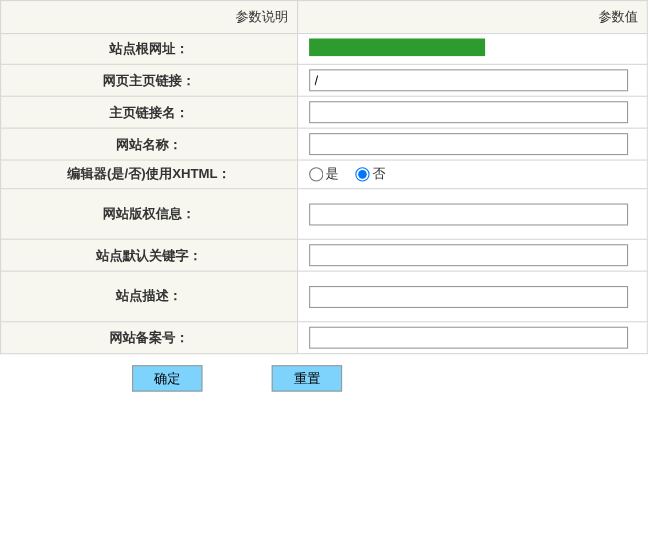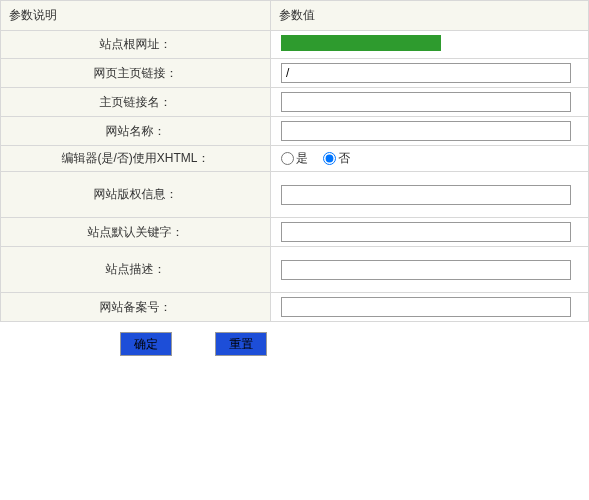--- a/index.html
+++ b/index.html
@@ -1,28 +1,28 @@
 <!DOCTYPE html>
 <html><head>
   <meta charset="utf-8">
   <style>
     * { box-sizing: border-box; margin: 0; padding: 0; }
     body { font-family: "SimSun", Arial, sans-serif; font-size: 12px; color: #333; background: #fff; width: 589px; }
     table { width: 100%; border-collapse: collapse; table-layout: fixed; }
-    th { background: #f7f7ef; border: 1px solid #d8d8d8; padding: 6px 8px; text-align: left; font-weight: normal; height: 28px; }
+    th { background: #f7f7ef; border: 1px solid #d8d8d8; padding: 6px 8px; text-align: right; font-weight: normal; height: 28px; }
     td { border: 1px solid #d8d8d8; padding: 4px 8px; vertical-align: middle; }
     .tall { height: 46px; }
     input[type="text"] { width: 290px; height: 20px; border: 1px solid #999; padding: 1px 4px; font-size: 12px; font-family: inherit; }
     .green-box { display: inline-block; width: 160px; height: 16px; background: #2e9b2e; }
     .radio-group { font-family: Arial, sans-serif; }
     .radio-group input[type="radio"] { vertical-align: middle; margin-right: 2px; }
     .radio-group label { margin-right: 12px; vertical-align: middle; }
     .button-row { text-align: left; padding: 10px 0 10px 120px; border: none; }
-    .btn { width: 52px; height: 24px; border: 1px solid #999; background: #1d4ed8; font-size: 12px; cursor: pointer; margin-right: 40px; font-family: inherit; }
-    td.label-cell { background: #f7f7ef; text-align: center; }
+    .btn { width: 64px; height: 24px; border: 1px solid #999; background: #7dd3fc; font-size: 12px; cursor: pointer; margin-right: 60px; font-family: inherit; }
+    td.label-cell { background: #f7f7ef; text-align: center; font-weight: bold; }
     td.value-cell { background: #fff; text-align: left; padding-left: 10px; }
     textarea, input { font-family: inherit; }
   </style>
 </head>
 <body>
 
 <table>
   <colgroup>
     <col style="width:270px">
     <col>

